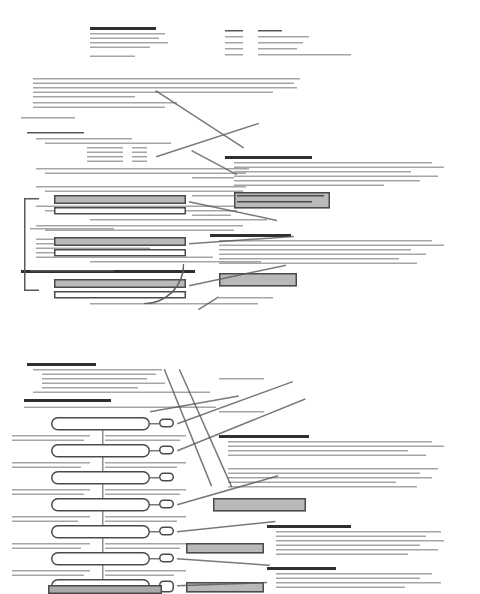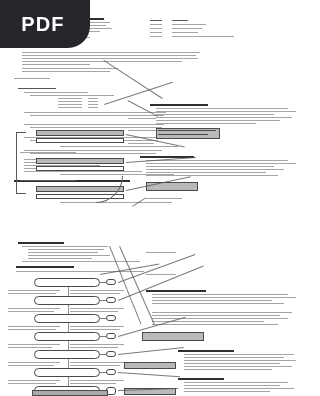--- a/index.html
+++ b/index.html
@@ -364,17 +364,14 @@
       <div class="cn" style="left:118px;top:98px;width:70px;transform:rotate(-16deg);"></div>
       <div class="cn" style="left:118px;top:116px;width:66px;transform:rotate(-6deg);"></div>
       <div class="cn" style="left:118px;top:134px;width:62px;transform:rotate(4deg);"></div>
       <div class="cn" style="left:118px;top:152px;width:60px;transform:rotate(-2deg);"></div>
       <div class="cn" style="left:100px;top:36px;width:60px;transform:rotate(-10deg);"></div>
       <div class="cn lite" style="left:110px;top:8px;width:84px;transform:rotate(68deg);"></div>
       <div class="cn lite" style="left:120px;top:8px;width:86px;transform:rotate(66deg);"></div>
     </div>
   </div>
 
-  <div class="pdf-badge">
-    <span class="lbl">PDF</span>
-  </div>
 
 </div>
 
 </body></html>

